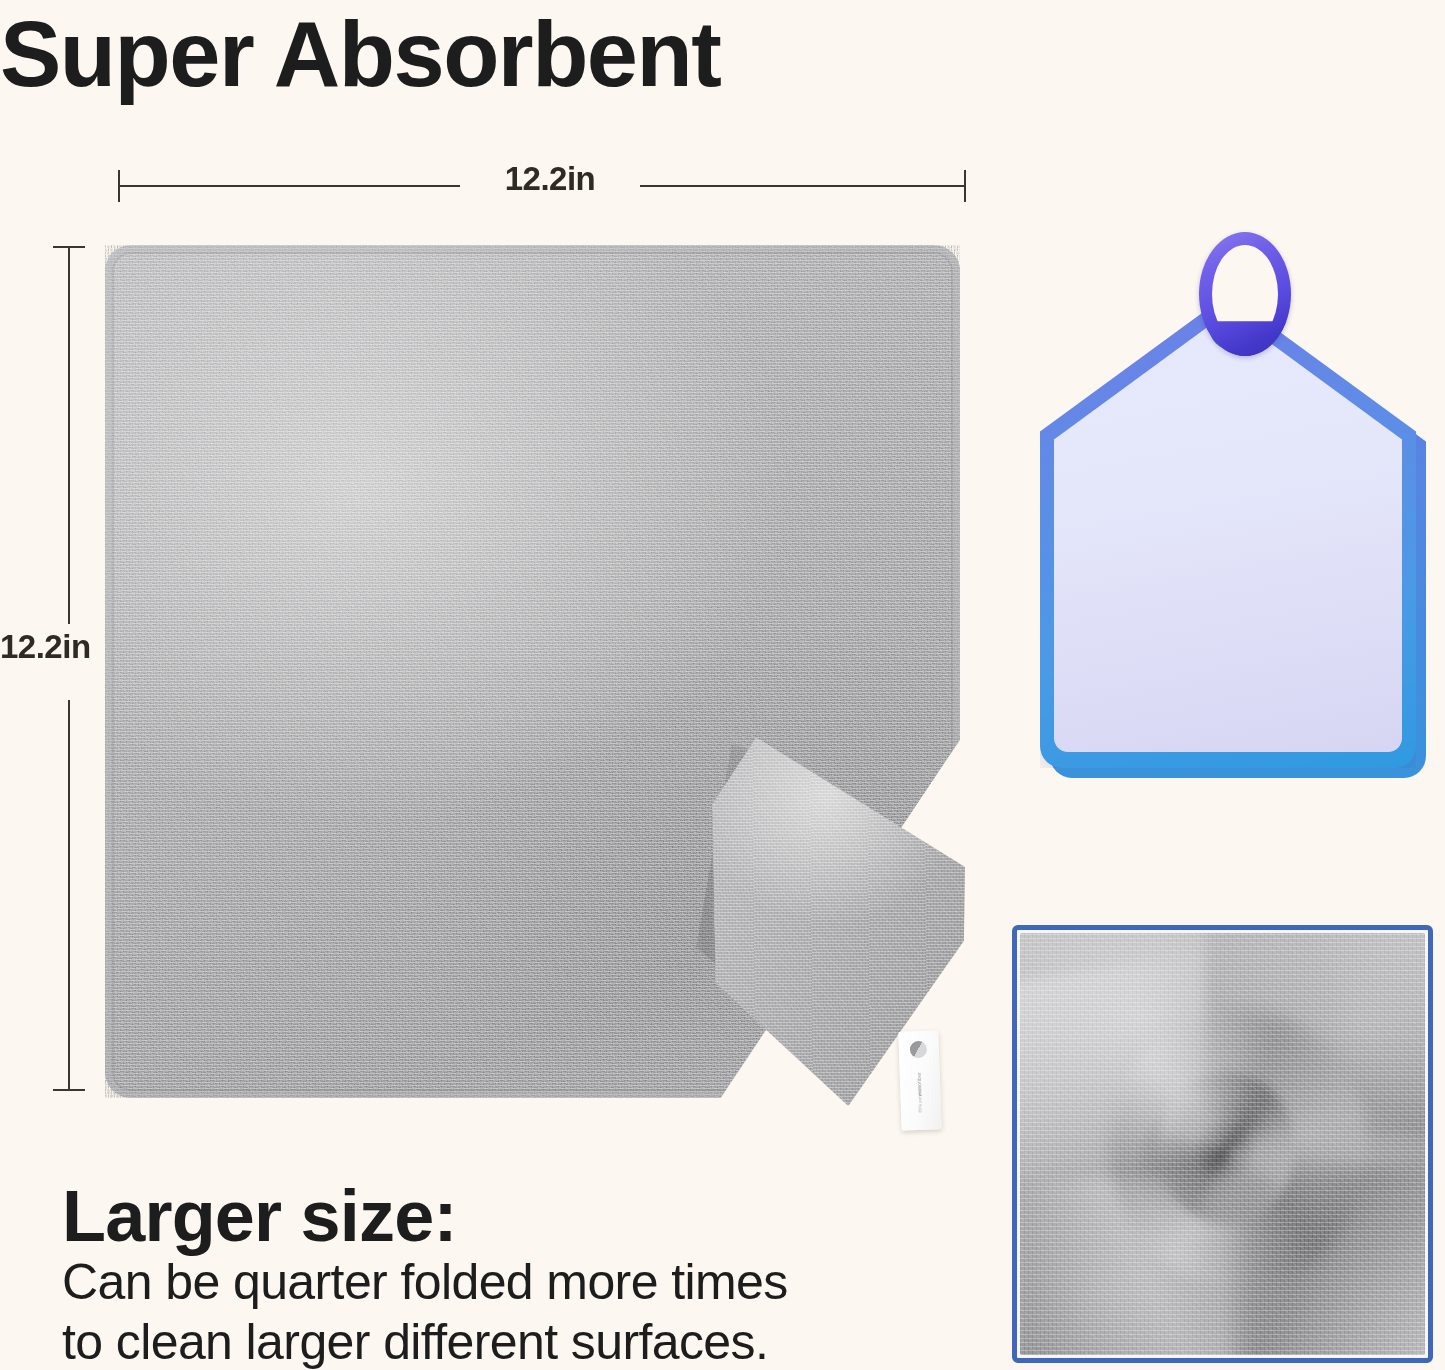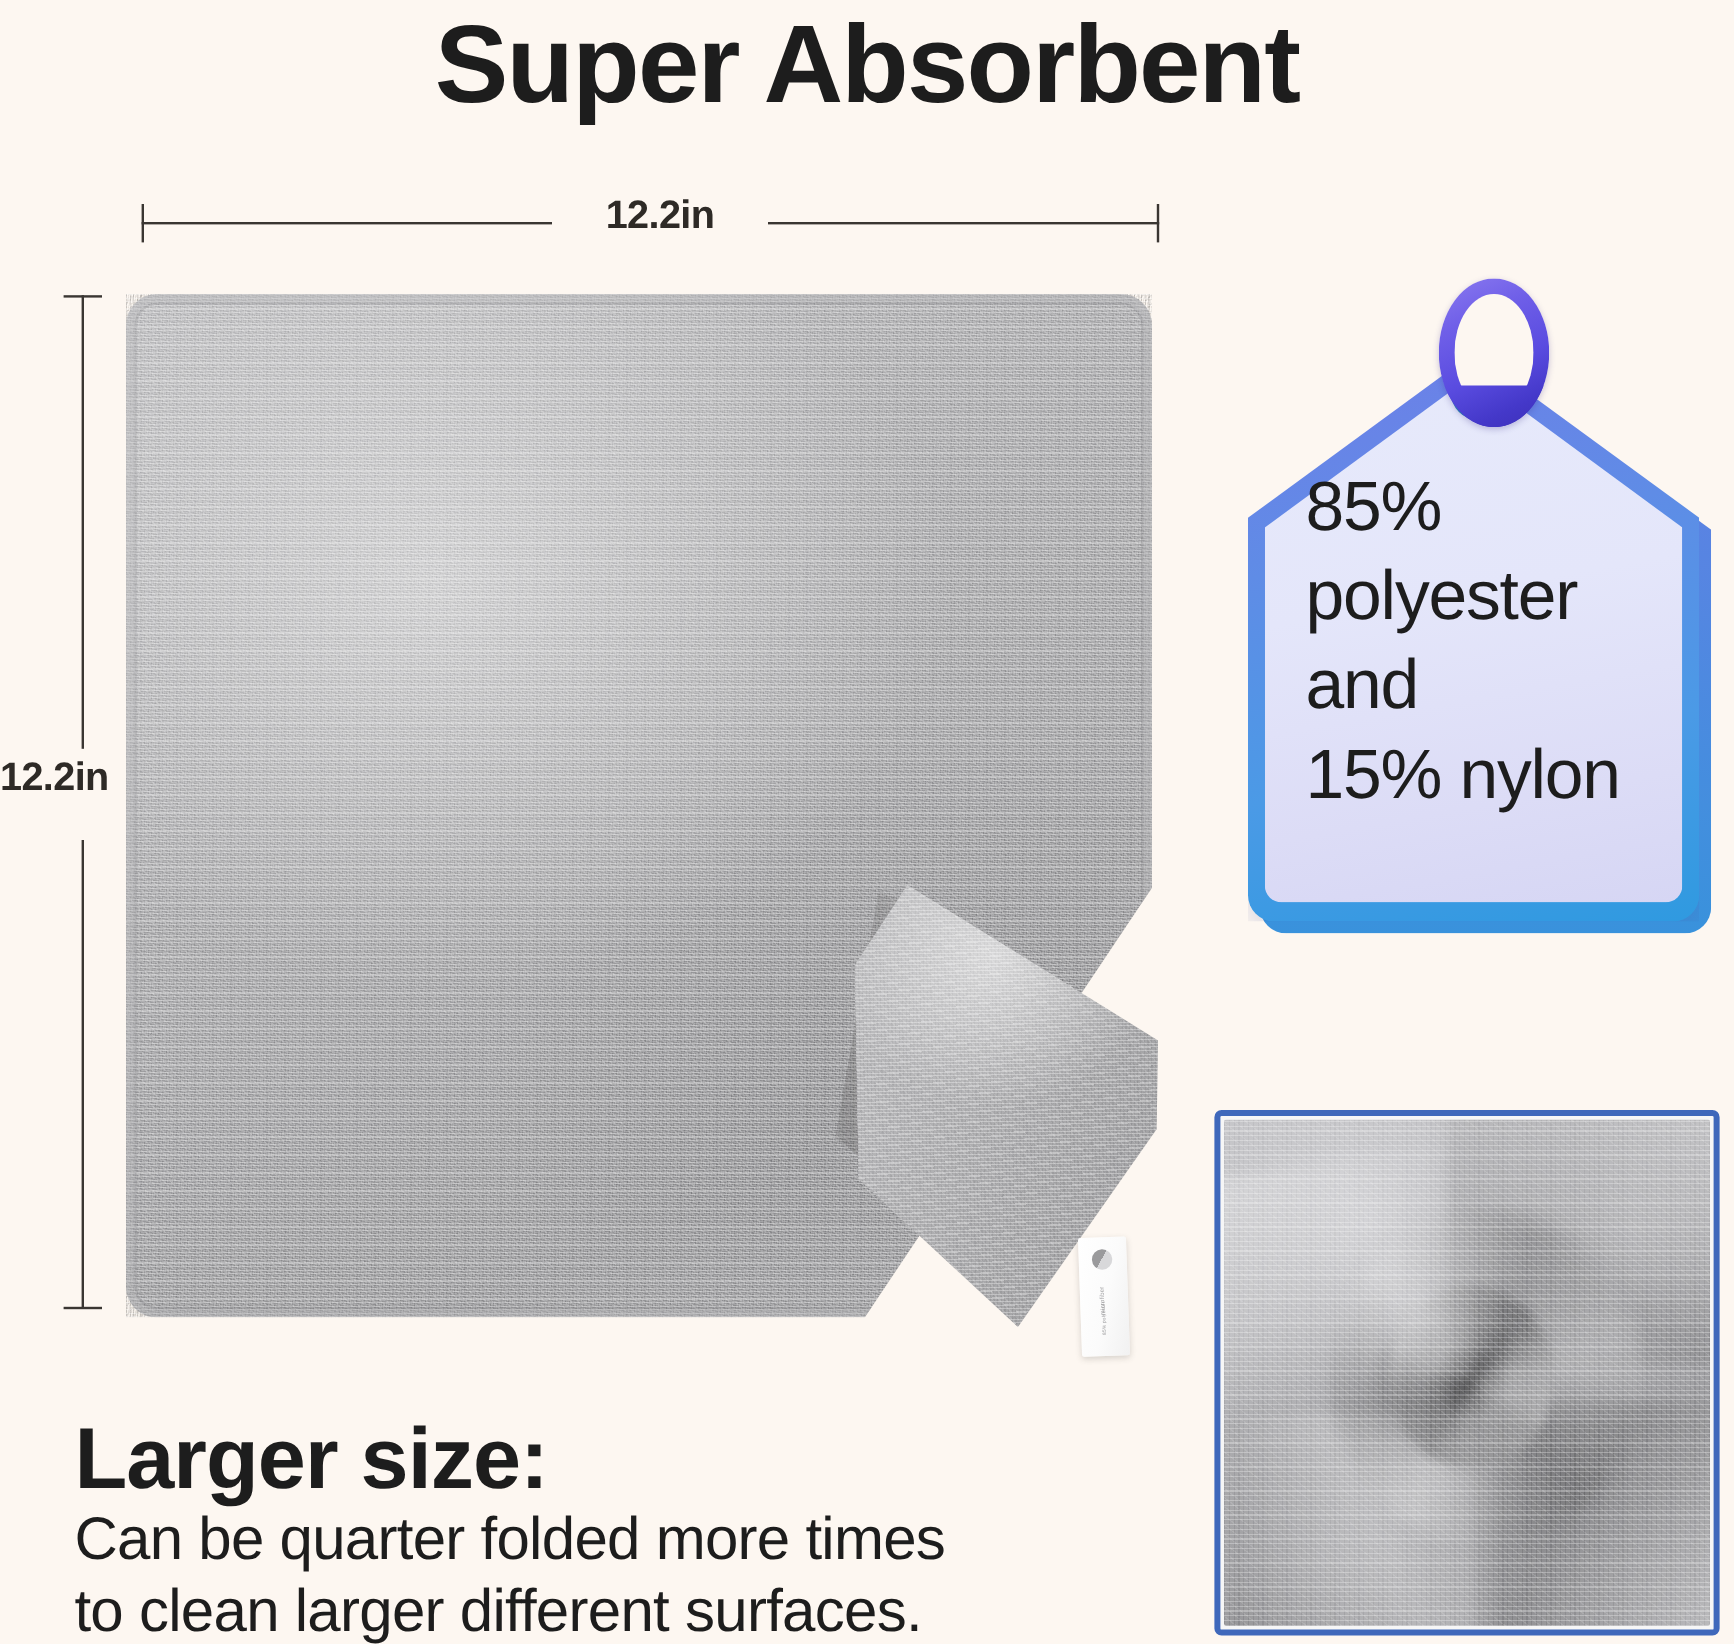--- a/index.html
+++ b/index.html
@@ -17,21 +17,21 @@
     font-family: "Liberation Sans", sans-serif;
     -webkit-font-smoothing: antialiased;
   }
 
   
   #title {
     position: absolute;
     left: 0;
     top: 6px;
     width: 1445px;
-    text-align: center;
+    text-align: left;
     font-size: 92px;
     font-weight: 700;
     letter-spacing: -1.5px;
     color: #1d1d1d;
     line-height: 1.06;
     white-space: nowrap;
   }
 
   
   .dim-line-h {
@@ -483,24 +483,20 @@
     </div>
   </div>
 
   <div id="hangtag-wrap">
     <div id="hangtag-depth"></div>
     <div id="hangtag-ring"></div>
     <div id="hangtag-outer"></div>
     <div id="hangtag-inner"></div>
     <div id="hangtag-hole"></div>
     <div id="hangtag-ring-front"></div>
-    <div id="hangtag-text">85%
-polyester
-and
-15% nylon</div>
   </div>
 
   <div id="closeup-frame">
     <div id="closeup-photo">
       <div class="crease" id="crease-1"></div>
       <div class="crease" id="crease-2"></div>
       <div class="crease" id="crease-3"></div>
       <div class="crease" id="crease-4"></div>
       <div class="swirl" id="swirl-a"></div>
       <div class="swirl" id="swirl-b"></div>

